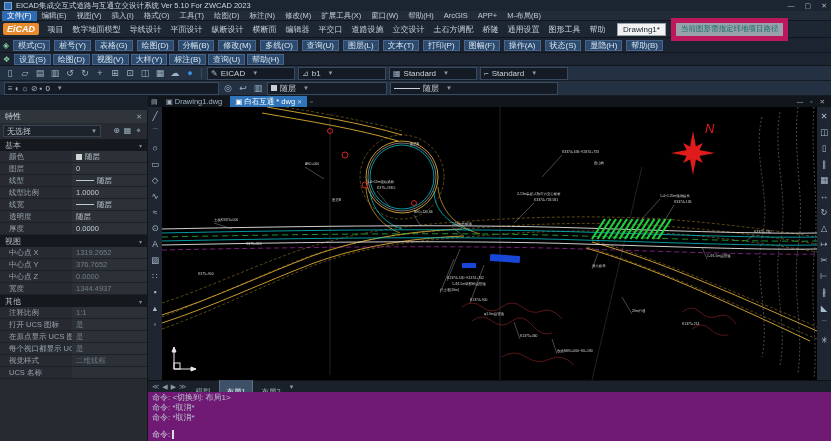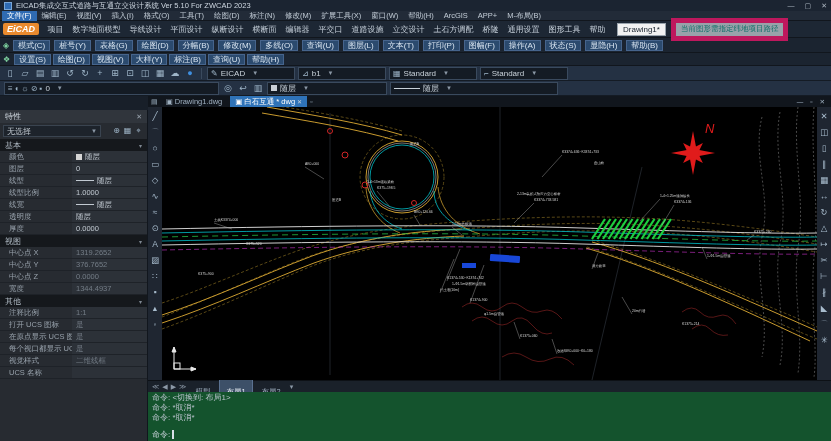--- a/index.html
+++ b/index.html
@@ -76,21 +76,21 @@
   .canvas{width:655px;height:273px;background:#000;position:relative;}
 
   
   .layoutbar{height:12px;background:#1a212a;display:flex;align-items:center;gap:3px;padding:0 4px;border-top:1px solid #0d1116;}
   .lnav{color:#8b98a6;font-size:7px;}
   .ltab{font-size:7.5px;color:#9fb0c0;padding:12px 6px;height:10px;line-height:10px;}
   .ltab.active{background:#3d5activ;}
   .ltab.active{background:#3d5068;color:#e8eef4;border:1px solid #5a7190;}
 
   
-  .cmdpanel{flex:1;background:#14532d;padding:1px 4px;display:flex;flex-direction:column;font-family:"DejaVu Sans Mono","Liberation Mono",monospace;}
+  .cmdpanel{flex:1;background:#701a75;padding:1px 4px;display:flex;flex-direction:column;font-family:"DejaVu Sans Mono","Liberation Mono",monospace;}
   .cline{font-size:8px;color:#b9c3cc;height:10px;line-height:10px;white-space:pre;}
   .cprompt{margin-top:auto;font-size:8px;color:#c9d2da;height:11px;line-height:11px;display:flex;align-items:center;}
   .caret{display:inline-block;width:1.5px;height:9px;background:#d8e0e8;margin-left:2px;}
 </style>
 </head>
 <body>
 
 <div class="app">
 
   <div class="titlebar">

